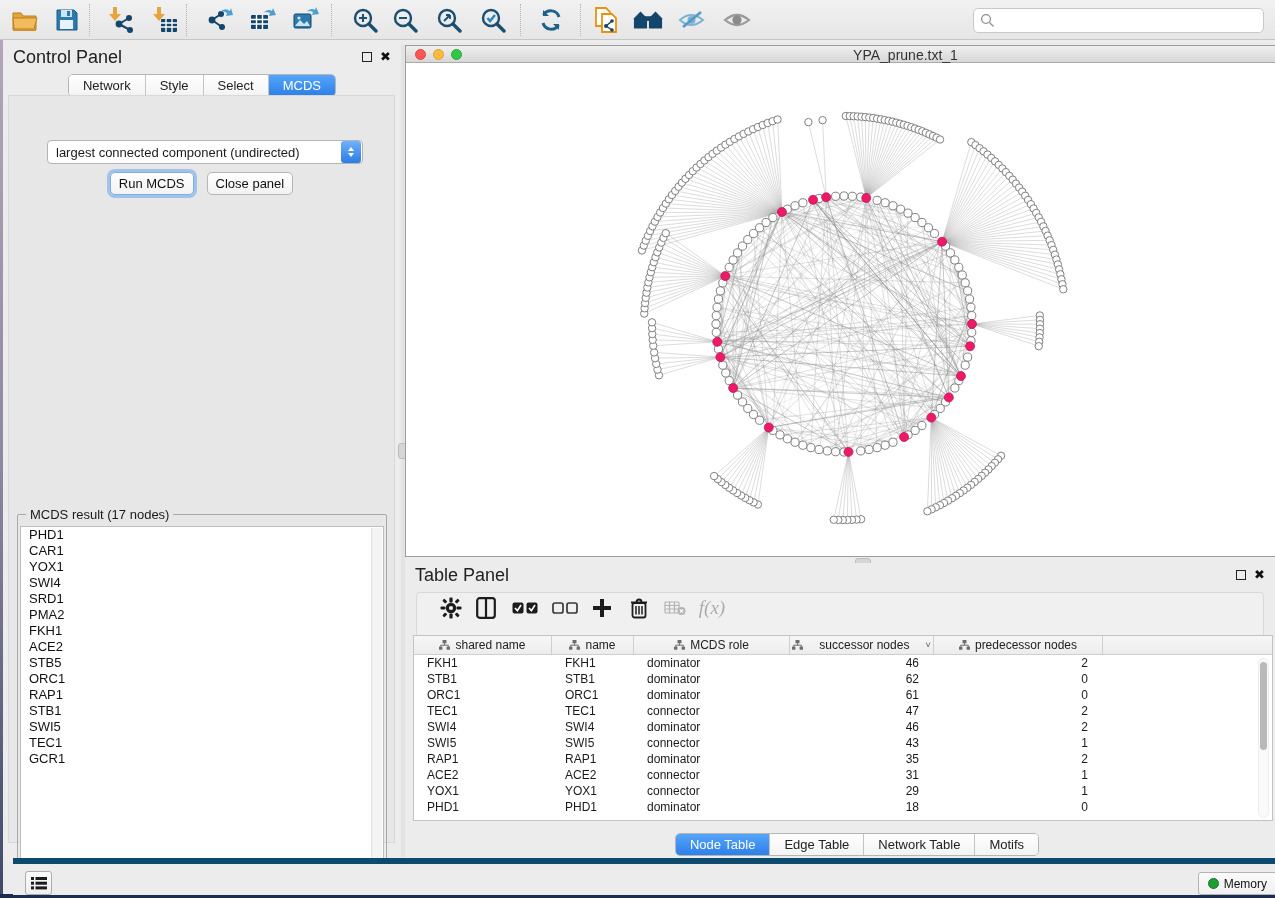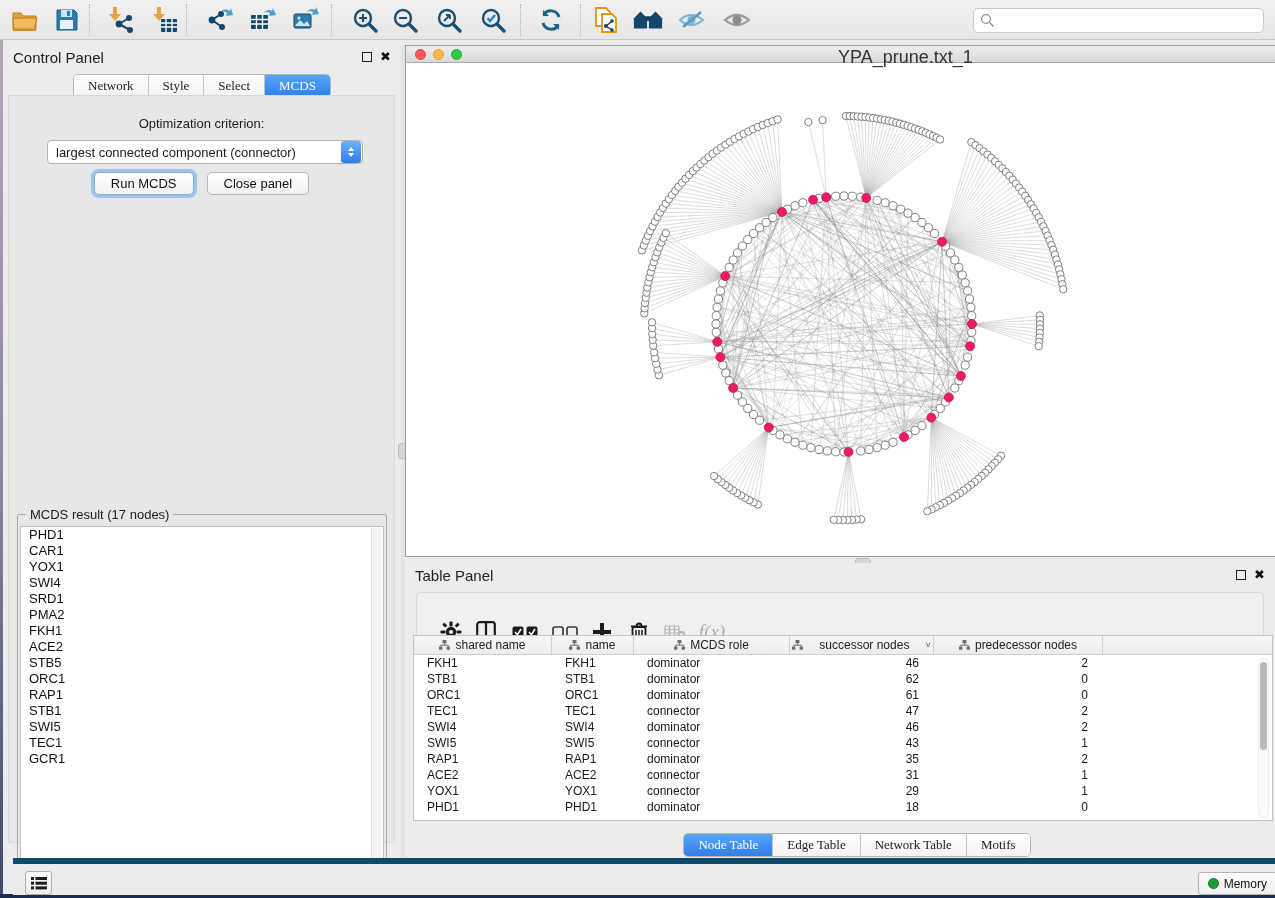--- a/index.html
+++ b/index.html
@@ -16,40 +16,40 @@
   .search-wrap input { border:none; outline:none; flex:1; height:20px; font-size:13px; background:transparent; font-family:inherit; }
 
   
   .edge-left { position:absolute; left:0; top:40px; width:3px; height:855px;
     background:linear-gradient(#b5a4ba,#8d87a0,#3e4a6b); }
   .edge-bottom { position:absolute; left:0; top:894px; width:1275px; height:4px; background:#1b2c4e; }
 
   
   .control-panel { position:absolute; left:3px; top:45px; width:398px; height:812px; background:#ECECEC; }
   .panel-titlebar { height:24px; display:flex; align-items:center; padding:0 10px; }
-  .panel-title { font-size:15px; color:#222; }
+  .panel-title { font-size:18px; color:#222; }
   .win-btns { margin-left:auto; display:flex; gap:8px; align-items:center; }
   .float-glyph { width:10px; height:10px; border:1.5px solid #222; display:inline-block; }
   .close-glyph { font-size:13px; font-weight:bold; color:#111; line-height:10px; }
 
   .seg-tabs { display:flex; justify-content:center; margin-top:5px; }
-  .seg { display:flex; border:1px solid #B5B5B5; border-radius:5px; overflow:hidden; background:#fff;font-family:Liberation Serif, serif; }
+  .seg { display:flex; border:1px solid #B5B5B5; border-radius:5px; overflow:hidden; background:#fff; }
   .seg .tab { padding:3px 14px; font-size:13px; border-right:1px solid #C3C3C3; background:linear-gradient(#FFFFFF,#F3F3F3); color:#222; cursor:default; }
   .seg .tab:last-child { border-right:none; }
   .seg .tab.active { background:linear-gradient(#55A5FB,#2E7FE8); color:#fff; }
 
   .cp-content { position:absolute; left:5px; top:50px; width:387px; height:748px; background:#E7E7E7; border:1px solid #D8D8D8; }
   .opt-label { text-align:center; margin-top:20px; font-size:13px; }
   .combo { position:absolute; left:38px; top:44px; width:316px; height:24px; background:#fff; border:1px solid #B4B4B4; border-radius:4px; display:flex; align-items:center; }
   .combo-text { flex:1; padding-left:8px; font-size:13px; white-space:nowrap; overflow:hidden; }
   .combo-step { width:20px; height:22px; margin-right:1px; border-radius:3px; background:linear-gradient(#6FB1F9,#2E7BE5); display:flex; flex-direction:column; align-items:center; justify-content:center; gap:2px; }
   .arr-up { width:0; height:0; border-left:3.5px solid transparent; border-right:3.5px solid transparent; border-bottom:4px solid #fff; }
   .arr-dn { width:0; height:0; border-left:3.5px solid transparent; border-right:3.5px solid transparent; border-top:4px solid #fff; }
   .btn-row { position:absolute; left:0; top:76px; width:100%; display:flex; justify-content:center; gap:13px; }
-  .mac-btn { background:linear-gradient(#FFFFFF,#F2F2F2); border:1px solid #B5B5B5; border-radius:5px; padding:3px 16px; font-size:13px; font-family:inherit; color:#111; }
+  .mac-btn { background:linear-gradient(#FFFFFF,#F2F2F2); border:1px solid #B5B5B5; border-radius:5px; padding:3px 8px; font-size:13px; font-family:inherit; color:#111; }
   .mac-btn.focus { box-shadow:0 0 0 3px rgba(120,175,235,.65); border-color:#7FAEE3; }
 
   .groupbox { position:absolute; left:8px; top:418px; width:370px; height:368px; border:1px solid #A9A9A9; border-radius:2px; }
   .group-legend { position:absolute; left:8px; top:-8px; background:#E7E7E7; padding:0 4px; font-size:13px; }
   .listbox { position:absolute; left:2px; top:11px; width:364px; height:353px; background:#fff; border:1px solid #BDBDBD; overflow:hidden; }
   .listbox .scrolltrack { position:absolute; right:1px; top:1px; width:11px; height:351px; background:#F4F4F4; border-left:1px solid #E2E2E2; }
   .list-item { padding:0 8px; height:16px; line-height:16px; font-size:13px; color:#111; }
 
   
   .vsplit { position:absolute; left:401px; top:45px; width:4px; height:812px; background:#E3E3E3; }
@@ -58,27 +58,27 @@
   .hsplit .grip { position:absolute; left:450px; top:1px; width:16px; height:8px; background:#D6D6D6; border:1px solid #BDBDBD; border-radius:3px; }
 
   
   .network-window { position:absolute; left:405px; top:45px; width:870px; height:512px; border:1px solid #9C9C9C; border-right:none; background:#fff; }
   .net-titlebar { height:17px; background:linear-gradient(#EFEFEF,#D7D7D7); border-bottom:1px solid #ABABAB; position:relative; }
   .lights { position:absolute; left:9px; top:3px; display:flex; gap:7px; }
   .light { width:11px; height:11px; border-radius:50%; }
   .light.red { background:#FC5753; border:1px solid #DF4744; }
   .light.yellow { background:#FDBC40; border:1px solid #DE9F34; }
   .light.green { background:#33C748; border:1px solid #27AA35; }
-  .net-title { position:absolute; left:0; top:1px; width:100%; text-align:center; font-size:18px; color:#333; padding-left:130px; }
+  .net-title { position:absolute; left:0; top:1px; width:100%; text-align:center; font-size:14px; color:#333; padding-left:130px; }
   .net-canvas { width:868px; height:493px; background:#fff; }
 
   
   .table-panel { position:absolute; left:405px; top:563px; width:870px; height:294px; background:#ECECEC; }
   .tp-toolbar { position:absolute; left:11px; top:29px; width:848px; height:46px; background:#F0F0F0; border:1px solid #D8D8D8; border-radius:4px; }
-  .tp-ico { position:absolute; top:25px; width:28px; height:28px; display:flex; align-items:center; justify-content:center; }
+  .tp-ico { position:absolute; top:1px; width:28px; height:28px; display:flex; align-items:center; justify-content:center; }
   .fx { font-family:"Liberation Serif","DejaVu Serif",serif; font-style:italic; font-size:19px; color:#ABABAB; }
   .grid-table { position:absolute; left:8px; top:72px; width:860px; height:186px; background:#fff; border:1px solid #C3C3C3; overflow:hidden; }
   .thead { display:flex; height:19px; border-bottom:1px solid #CFCFCF; background:linear-gradient(#F7F7F7,#ECECEC); }
   .th { display:flex; align-items:center; justify-content:center; gap:5px; font-size:12px; color:#222; border-right:1px solid #CFCFCF; position:relative; }
   .sort-arrow { font-size:9px; color:#555; }
   .trow { display:flex; height:16px; }
   .td { font-size:12px; line-height:16px; white-space:nowrap; overflow:hidden; }
   .td.l { padding-left:13px; text-align:left; }
   .td.r { padding-right:15px; text-align:right; }
   .tbl-scroll { position:absolute; right:3px; top:22px; width:11px; height:160px; background:#FAFAFA; border:1px solid #ECECEC; border-radius:6px; }
@@ -250,23 +250,22 @@
   </div>
   <div class="seg-tabs">
       <div class="seg" id="cp-tabs">
         <span class="tab">Network</span>
         <span class="tab">Style</span>
         <span class="tab">Select</span>
         <span class="tab active">MCDS</span>
       </div>
     </div>
   <div class="cp-content">
-    <div class="opt-label">Optimization criterion:</div>
     <div class="combo">
-      <span class="combo-text">largest connected component (connector)</span>
+      <span class="combo-text">largest connected component (undirected)</span>
       <span class="combo-step">
           <span class="arr-up"></span>
           <span class="arr-dn"></span>
         </span>
     </div>
     <div class="btn-row">
       <button class="mac-btn focus">Run MCDS</button>
       <button class="mac-btn">Close panel</button>
     </div>
     <div class="groupbox">

